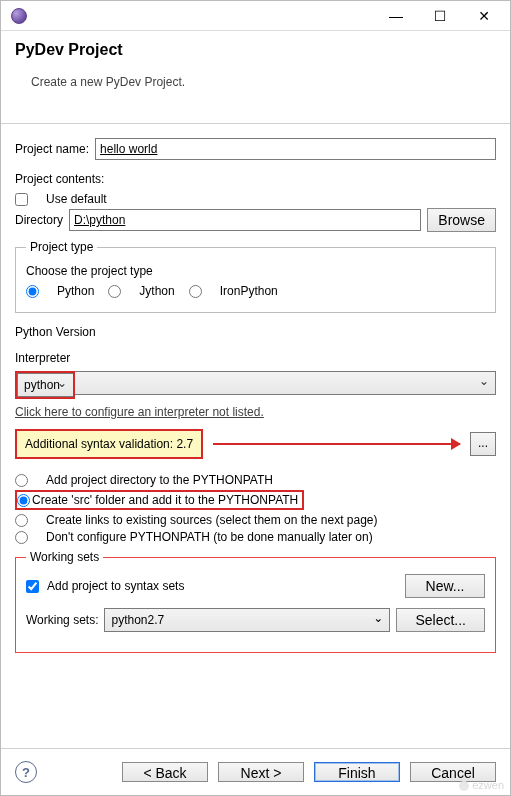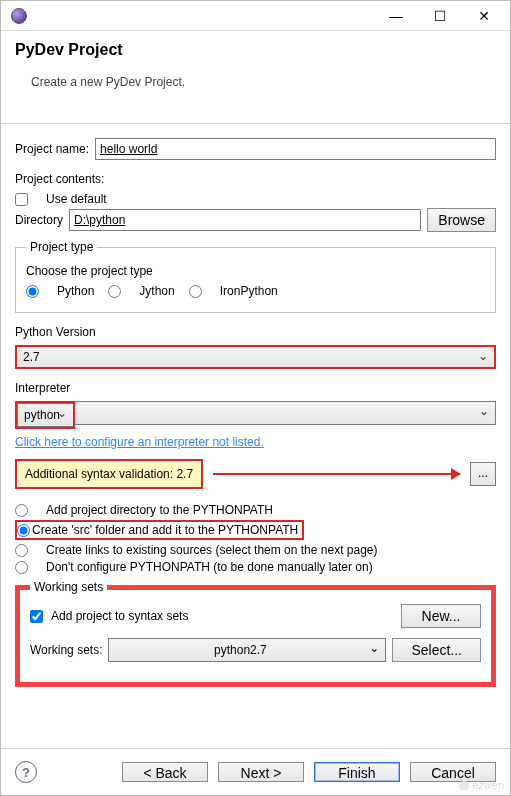--- a/index.html
+++ b/index.html
@@ -98,21 +98,21 @@
   .select::after {
     content: "⌄";
     position: absolute;
     right: 6px;
     top: 2px;
     font-size: 12px;
     color: #333;
   }
   .redbox { border: 2px solid #d62828; }
   .redbox-small { border: 2px solid #d62828; display:inline-block; }
-  a.link { color: #3b82f6; text-decoration: underline; cursor: pointer; }
+  a.link { color: #404040; text-decoration: underline; cursor: pointer; }
   .syntax-row { display:flex; align-items:center; gap:6px; margin-top:10px; }
   .syntax-box {
     border: 2px solid #d62828;
     padding: 6px 8px;
     background:#fef9c3;
   }
   .arrow-line {
     flex:1;
     height: 2px;
     background: #d62828;
@@ -130,36 +130,35 @@
   .dots-btn {
     border:1px solid #7a7a7a;
     background: linear-gradient(#f6f6f6,#e6e6e6);
     width: 26px; height: 24px;
     font-size: 12px;
     text-align:center;
     line-height:20px;
     cursor:pointer;
   }
   fieldset {
-    border: 5px solid #ef4444;
+    border: 1px solid #ef4444;
     margin: 6px 0 0 0;
     padding: 10px;
   }
   legend { padding: 0 4px; font-size: 12px; }
   .fieldset-inner .row { margin-bottom: 10px; }
   .ws-select {
     border:1px solid #7a7a7a;
     background:linear-gradient(#f3f3f3,#e7e7e7);
     height:24px;
     flex:1;
     display:flex;
     align-items:center;
     padding:0 20px 0 6px;
     position:relative;
-    justify-content:center;
   }
   .ws-select::after { content:"⌄"; position:absolute; right:6px; top:2px; }
   
   .footer {
     position:absolute;
     bottom:0; left:0; right:0;
     border-top: 1px solid #d0d0d0;
     padding: 12px 14px;
     display:flex;
     align-items:center;
@@ -250,23 +249,20 @@
         <span>Jython</span>
       </label>
       <label class="radio-row">
         <input type="radio" name="ptype" style="">
         <span>IronPython</span>
       </label>
     </div>
   </fieldset>
 
   <div class="section-title">Python Version</div>
-  <div class="select redbox">
-    <span>2.7</span>
-  </div>
 
   <div class="section-title">Interpreter</div>
   <div style="display:flex;align-items:stretch;">
     <span class="redbox-small" style="padding:0;">
       <span class="select" style="border:1px solid #7a7a7a; width:56px; border-right:none; display:inline-flex;">
         <span>python</span>
       </span>
     </span>
     <span class="select" style="flex:1; border-left:none;"></span>
   </div>

